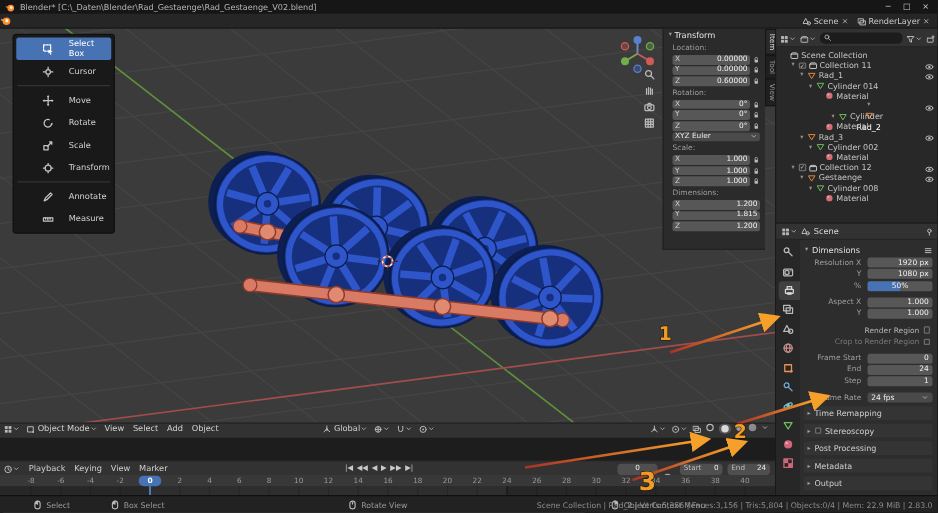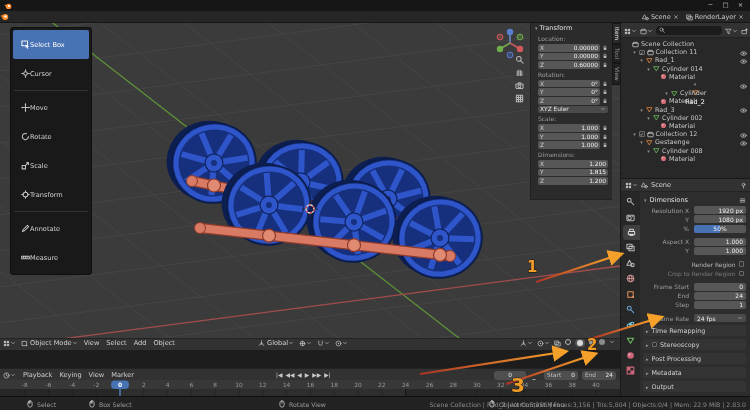--- a/index.html
+++ b/index.html
@@ -33,21 +33,21 @@
 
   
   #viewport{position:absolute;left:0;top:23px;width:620px;height:327px;background:#3b3b3b;overflow:hidden;}
   #scene-svg{position:absolute;left:0;top:0;}
   #vp-overlay{position:absolute;left:96px;top:3px;z-index:3;pointer-events:none;}
   #vp-overlay .l1{font-size:7px;color:#dedede;}
   #vp-overlay .l2{font-size:6.5px;color:#b2b2b2;margin-top:2px;}
 
   #tool-menu{position:absolute;left:10px;top:4px;width:82px;z-index:5;background:rgba(24,24,24,.97);
              border:1px solid #101010;border-radius:3px;padding:2px;}
-  .tool-item{display:flex;align-items:center;gap:0;height:29px;padding:0 8px;border-radius:2px;
+  .tool-item{display:flex;align-items:center;gap:12px;height:18px;padding:0 21px;border-radius:2px;
              font-size:6.6px;color:#d2d2d2;}
   .tool-item.active{background:#4772b3;color:#fff;}
   .tool-sep{height:1px;background:#333;margin:2px 1px;}
 
   #nav-gizmo{position:absolute;left:492px;top:2px;z-index:4;}
   #vp-nav-buttons{position:absolute;left:515px;top:32px;z-index:4;display:flex;flex-direction:column;gap:4px;}
   #vp-nav-buttons .ic{width:9px;height:9px;}
 
   #n-panel{position:absolute;left:530px;top:0;width:82px;height:177px;z-index:4;
            background:rgba(42,42,42,.97);border-left:1px solid #222;border-bottom:1px solid #222;}
@@ -145,20 +145,21 @@
 <body>
 
 <div id="app">
 
   <div id="titlebar">
     <span id="tb-logo"><svg class="ic" viewBox="0 0 8 8" style="width:8px;height:8px;">
           <circle cx="4.6" cy="4.4" r="2.7" fill="#ff8e2b"></circle>
           <circle cx="4.9" cy="4" r="1.1" fill="#fff"></circle>
           <path d="M0.8 3.2 L3.4 4.4" stroke="#ff8e2b" stroke-width="1.1" fill="none"></path>
         </svg></span>
+    <span id="win-title">Blender* [C:\_Daten\Blender\Rad_Gestaenge\Rad_Gestaenge_V02.blend]</span>
     <div id="win-controls">
       <span>─</span>
       <span>□</span>
       <span>×</span>
     </div>
   </div>
 
   <div id="topbar">
     <span id="topbar-logo"><svg class="ic" viewBox="0 0 8 8" style="width:9px;height:9px;">
           <circle cx="4.6" cy="4.4" r="2.7" fill="#ff8e2b"></circle>

